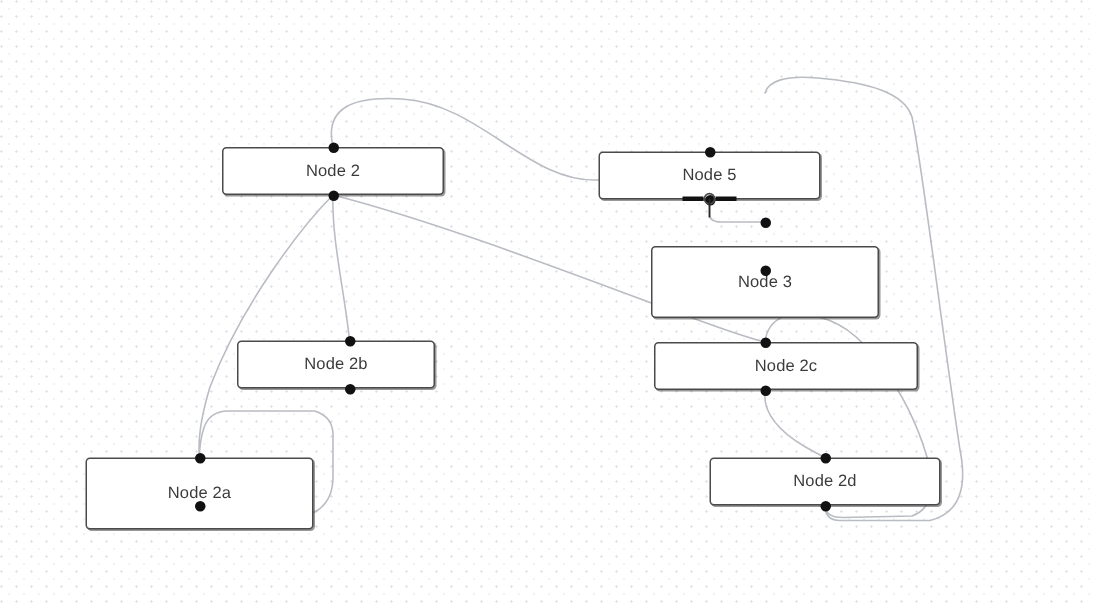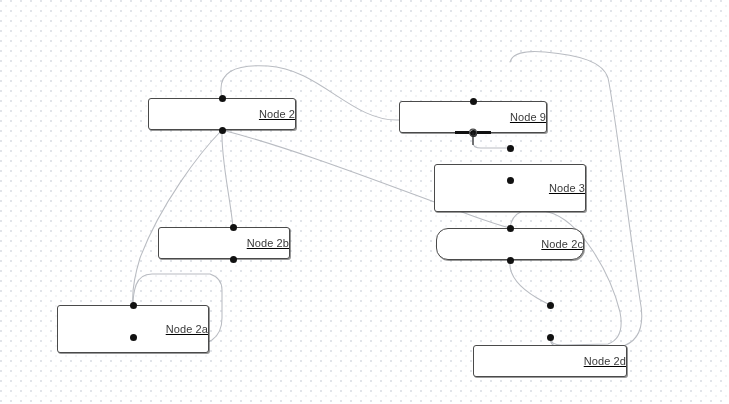--- a/index.html
+++ b/index.html
@@ -35,23 +35,22 @@
     stroke-linecap: round;
   }
   .node {
     position: absolute;
     box-sizing: border-box;
     background: #ffffff;
     border: 1px solid #4a4a4a;
     border-radius: 3px;
     display: flex;
     align-items: center;
-    justify-content: flex-end;
+    justify-content: center;
     box-shadow: 1px 1px 0 rgba(70,70,70,0.55);
-    text-decoration: underline;
   }
   .node-label {
     font-size: 11px;
     color: #3b3b3b;
     letter-spacing: 0.1px;
     user-select: none;
     white-space: nowrap;
   }
   .port {
     position: absolute;
@@ -84,35 +83,35 @@
         <path d="M 510 228 C 512 212 525 206 548 212 C 580 220 610 272 620 312 Q 625 338 608 344 L 562 345 Q 550 345 550 337" class="edge"></path>
         <path d="M 510 62 C 512 54 524 50 545 52 C 580 55 603 62 608 78 C 614 104 628 220 640 300 Q 648 340 620 347 L 560 347 Q 550 347 550 337" class="edge"></path>
       </g>
   </svg>
 
   <div id="nodes-group">
       <div class="node" style="left: 148px; top: 98px; width: 148px; height: 32px;">
         <span class="node-label">Node 2</span>
       </div>
       <div class="node" style="left: 399px; top: 101px; width: 148px; height: 32px;">
-        <span class="node-label">Node 9</span>
+        <span class="node-label">Node 5</span>
       </div>
       <div class="node" style="left: 434px; top: 164px; width: 152px; height: 48px;">
         <span class="node-label">Node 3</span>
       </div>
       <div class="node" style="left: 158px; top: 227px; width: 132px; height: 32px;">
         <span class="node-label">Node 2b</span>
       </div>
-      <div class="node" style="left: 436px; top: 228px; width: 148px; height: 32px; border-radius: 12px;">
+      <div class="node" style="left: 436px; top: 228px; width: 176px; height: 32px;">
         <span class="node-label">Node 2c</span>
       </div>
       <div class="node" style="left: 57px; top: 305px; width: 152px; height: 48px;">
         <span class="node-label">Node 2a</span>
       </div>
-      <div class="node" style="left: 473px; top: 305px; width: 154px; height: 32px; margin-top: 40px;">
+      <div class="node" style="left: 473px; top: 305px; width: 154px; height: 32px;">
         <span class="node-label">Node 2d</span>
       </div>
     </div>
   <div id="ports-group">
       <div class="port" style="left: 222px; top: 98px;"></div>
       <div class="port" style="left: 222px; top: 130px;"></div>
       <div class="port" style="left: 473px; top: 101px;"></div>
       <div class="port" style="left: 473px; top: 133px;"></div>
       <div class="port" style="left: 510px; top: 148px;"></div>
       <div class="port" style="left: 510px; top: 180px;"></div>

